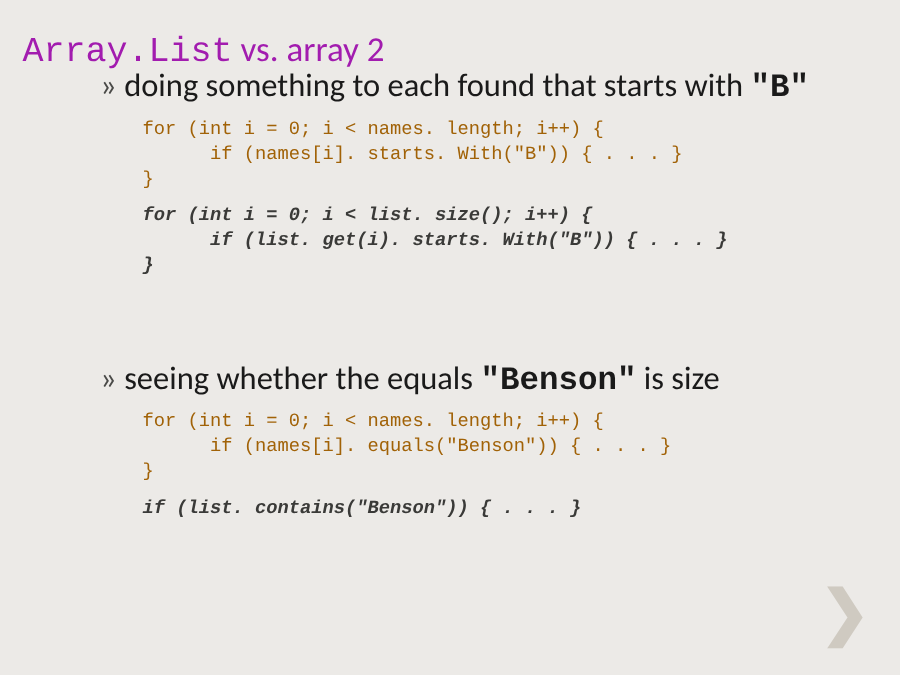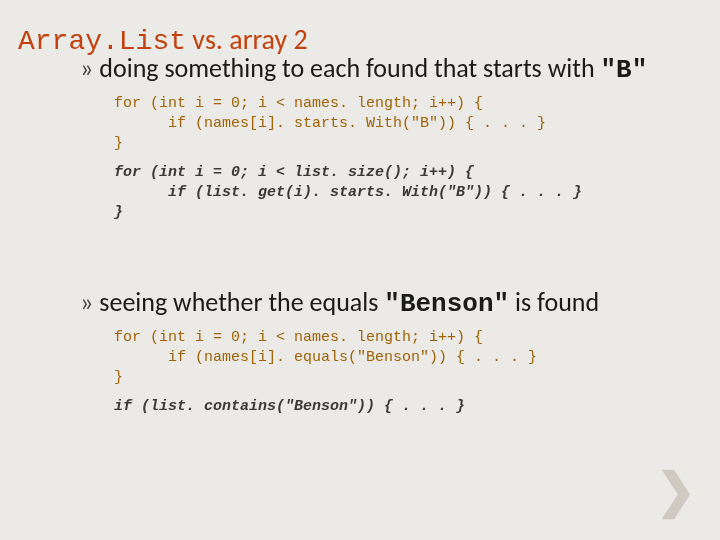--- a/index.html
+++ b/index.html
@@ -15,21 +15,21 @@
     position: relative;
     width: 720px;
     height: 540px;
     box-sizing: border-box;
   }
   .title {
     position: absolute;
     top: 22px;
     left: 18px;
     font-size: 28px;
-    color: #c2410c;
+    color: #a21caf;
   }
   .title .mono {
     font-family: "Courier New", monospace;
     letter-spacing: 0px;
   }
   .block1 {
     position: absolute;
     top: 54px;
     left: 80px;
     right: 30px;
@@ -88,21 +88,21 @@
     <pre class="code faded">for (int i = 0; i &lt; names. length; i++) {
       if (names[i]. starts. With("B")) { . . . }
 }</pre>
     <pre class="code strong">for (int i = 0; i &lt; list. size(); i++) {
       if (list. get(i). starts. With("B")) { . . . }
 }</pre>
   </div>
 
   <div class="block2">
     <div class="bullet">
-      <span class="arrow">»</span><span>seeing whether the equals </span><span class="mono">"Benson"</span><span> is found</span>
+      <span class="arrow">»</span><span>seeing whether the equals </span><span class="mono">"Benson"</span><span> is size</span>
     </div>
     <pre class="code faded">for (int i = 0; i &lt; names. length; i++) {
       if (names[i]. equals("Benson")) { . . . }
 }</pre>
     <pre class="code strong">if (list. contains("Benson")) { . . . }</pre>
   </div>
 
   <div class="nav-icon">❯</div>
 
 </div>

